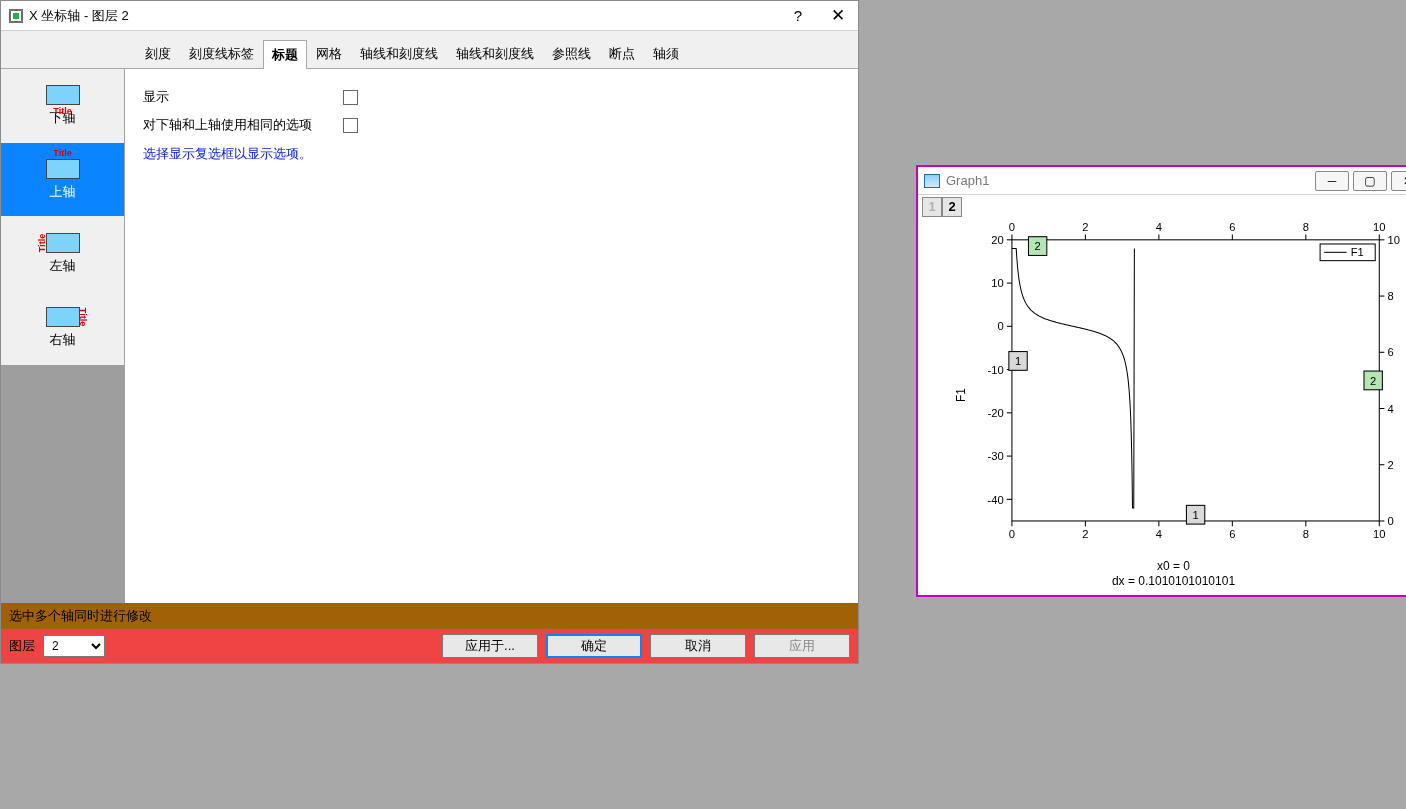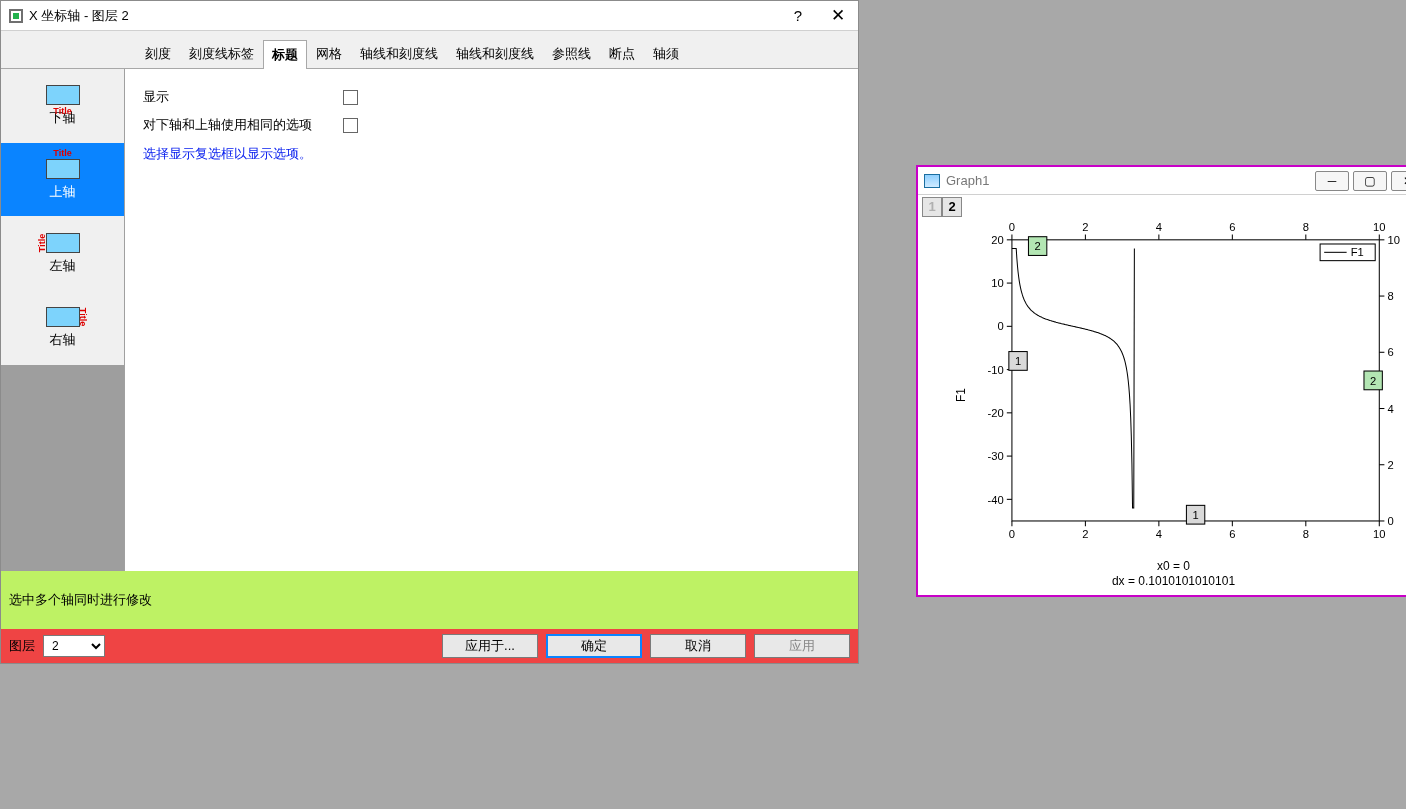--- a/index.html
+++ b/index.html
@@ -28,21 +28,21 @@
 .side-title-l { position: absolute; top: 50%; left: -14px; transform: translateY(-50%) rotate(-90deg); font: bold 9px Arial; color: #d00; }
 .side-title-r { position: absolute; top: 50%; right: -14px; transform: translateY(-50%) rotate(90deg); font: bold 9px Arial; color: #d00; }
 .side-label { font-size: 13px; }
 
 .content { flex: 1; background: #fff; padding: 14px 18px; }
 .row { display: flex; align-items: center; height: 28px; font-size: 13px; }
 .row label { width: 200px; }
 .cb { width: 15px; height: 15px; border: 1px solid #666; background: #fff; cursor: pointer; }
 .hint { color: #0018ee; font-size: 13px; margin-top: 6px; }
 
-.footer-note { padding: 20px 8px; font-size: 13px; background: #bef264; }
+.footer-note { padding: 4px 8px; font-size: 13px; background: #a16207; }
 .footer-bar { height: 34px; display: flex; align-items: center; padding: 0 8px; gap: 8px; background: #ef4444; }
 .footer-bar .lbl { font-size: 13px; }
 .layer-sel { width: 62px; height: 22px; border: 1px solid #7a7a7a; background: #fff; font-size: 12px; padding: 0 4px; }
 .spacer { flex: 1; }
 .btn { width: 96px; height: 24px; border: 1px solid #7a7a7a; background: #e8e8e8; font-size: 13px; cursor: pointer; }
 .btn.primary { border: 2px solid #0a84ff; }
 .btn:disabled { color: #888; text-align: center; }
 
 
 .gwin { position: absolute; left: 916px; top: 165px; width: 515px; height: 432px; background: #fff; border: 2px solid #c800c8; }

